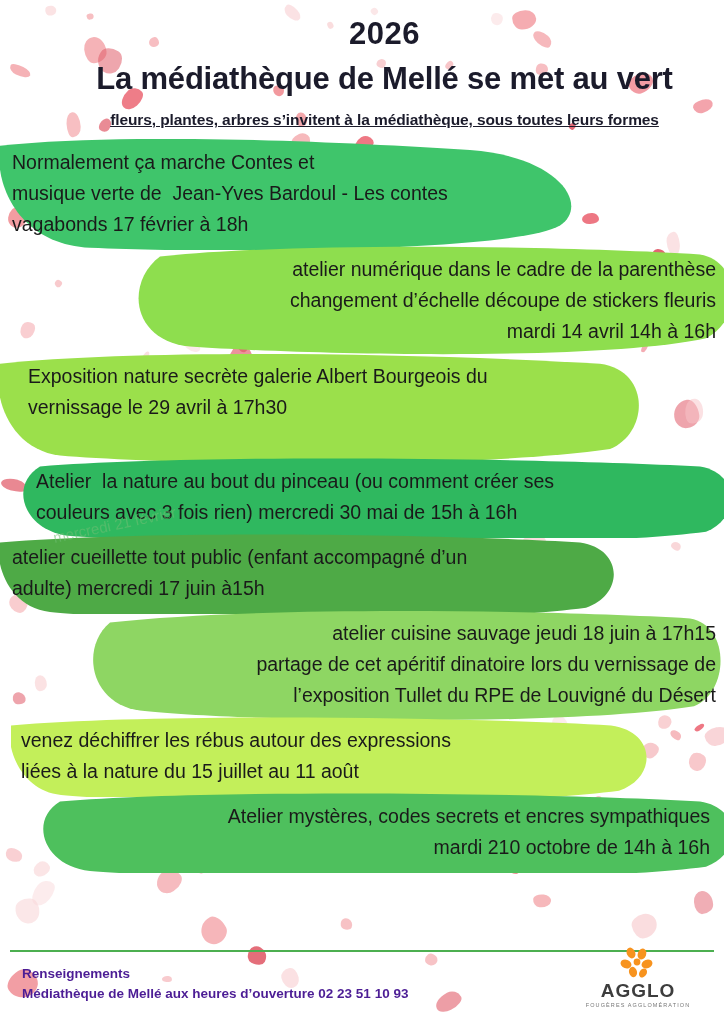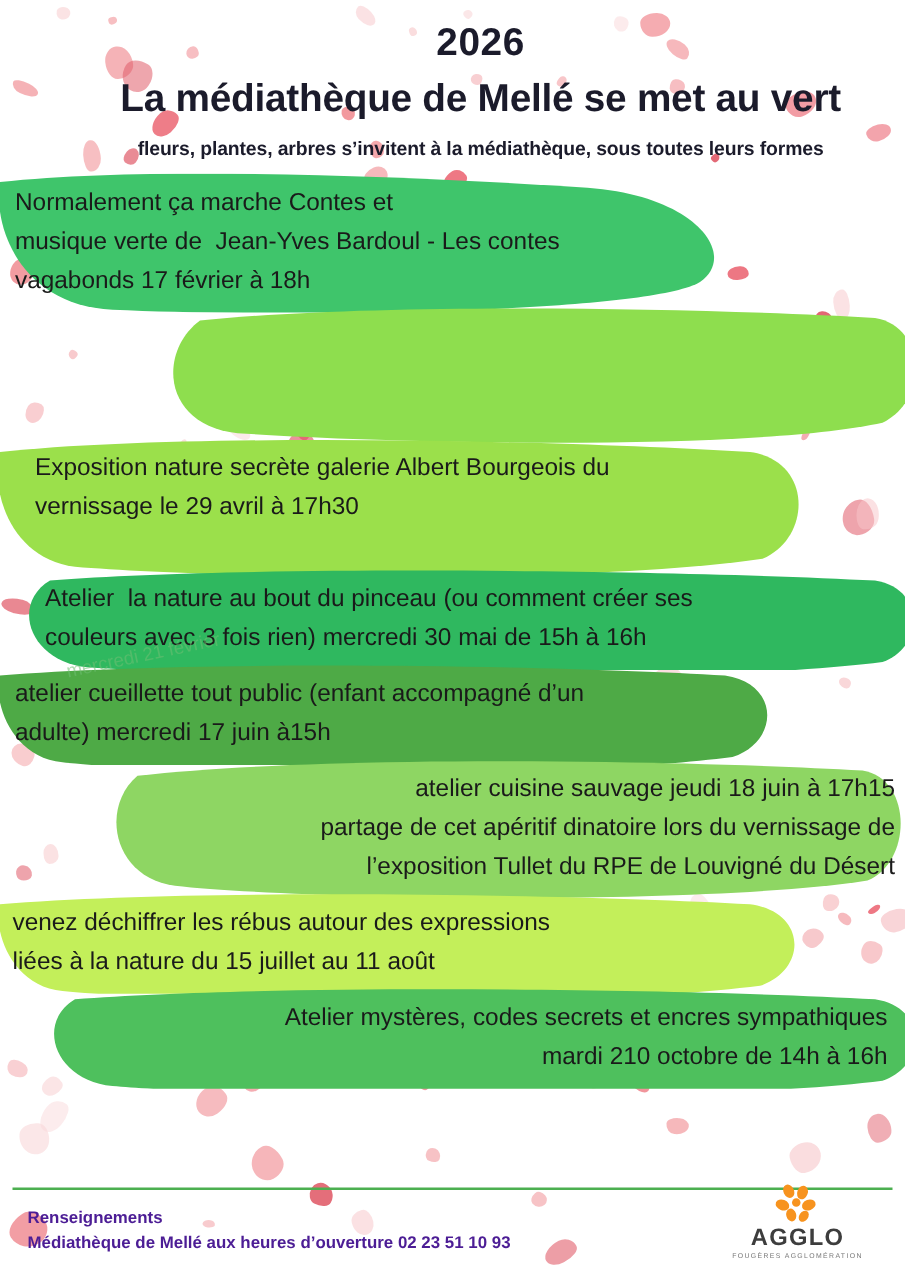--- a/index.html
+++ b/index.html
@@ -54,20 +54,21 @@
     color: #1b1b2b;
     margin-top: 9px;
     letter-spacing: -0.2px;
   }
   .subtitle {
     font-size: 15.5px;
     font-weight: bold;
     color: #1b1b2b;
     margin-top: 14px;
     letter-spacing: -0.1px;
+    text-decoration: underline;
   }
 
   
   .bands {
     position: relative;
     z-index: 2;
     margin-top: 12px;
   }
   .band {
     position: relative;
@@ -92,21 +93,21 @@
   .align-left   { text-align: left; }
   .align-right  { text-align: right; }
 
   
   #band-0 { margin-left: 0px;  padding-left: 12px; }
   #band-1 { margin-left: 0px;  padding-right: 8px; }
   #band-2 { margin-left: 0px;  padding-left: 28px; }
   #band-3 { margin-left: 0px;  padding-left: 36px; }
   #band-4 { margin-left: 0px;  padding-left: 12px; }
   #band-5 { margin-left: 0px;  padding-right: 8px; }
-  #band-6 { margin-left: 0px;  }
+  #band-6 { margin-left: 11px;  }
   #band-7 { margin-left: 0px;  padding-right: 14px; }
 
   
   .footer {
     position: absolute;
     left: 0;
     bottom: 0;
     width: 724px;
     height: 92px;
     z-index: 4;
@@ -336,20 +337,25 @@
         <div class="text-wrap">
           <div class="line">Normalement ça marche Contes et</div>
           <div class="line">musique verte de  Jean-Yves Bardoul - Les contes</div>
           <div class="line">vagabonds 17 février à 18h</div>
         </div>
       </div>
       <div class="band align-right" id="band-1" style="min-height: 105px;">
         <svg class="shape" width="724" height="111" viewBox="0 0 724 106" preserveAspectRatio="none" style="left: 0px; top: -2px;">
           <path d="M160,10 C300,-4 560,0 700,8 C740,14 744,70 706,88 C600,110 310,104 190,96 C130,90 126,34 160,10 Z" fill="#8ede4e"></path>
         </svg>
+        <div class="text-wrap">
+          <div class="line">atelier numérique dans le cadre de la parenthèse</div>
+          <div class="line">changement d’échelle découpe de stickers fleuris</div>
+          <div class="line">mardi 14 avril 14h à 16h</div>
+        </div>
       </div>
       <div class="band align-left" id="band-2" style="min-height: 105px;">
         <svg class="shape" width="660" height="111" viewBox="0 0 660 104" preserveAspectRatio="none" style="left: 0px; top: -2px;">
           <path d="M0,10 C140,-4 420,0 600,10 C650,16 650,74 610,90 C460,110 160,104 60,96 C8,90 -8,38 0,10 Z" fill="#9be04b"></path>
         </svg>
         <div class="text-wrap">
           <div class="line">Exposition nature secrète galerie Albert Bourgeois du</div>
           <div class="line">vernissage le 29 avril à 17h30</div>
         </div>
       </div>

